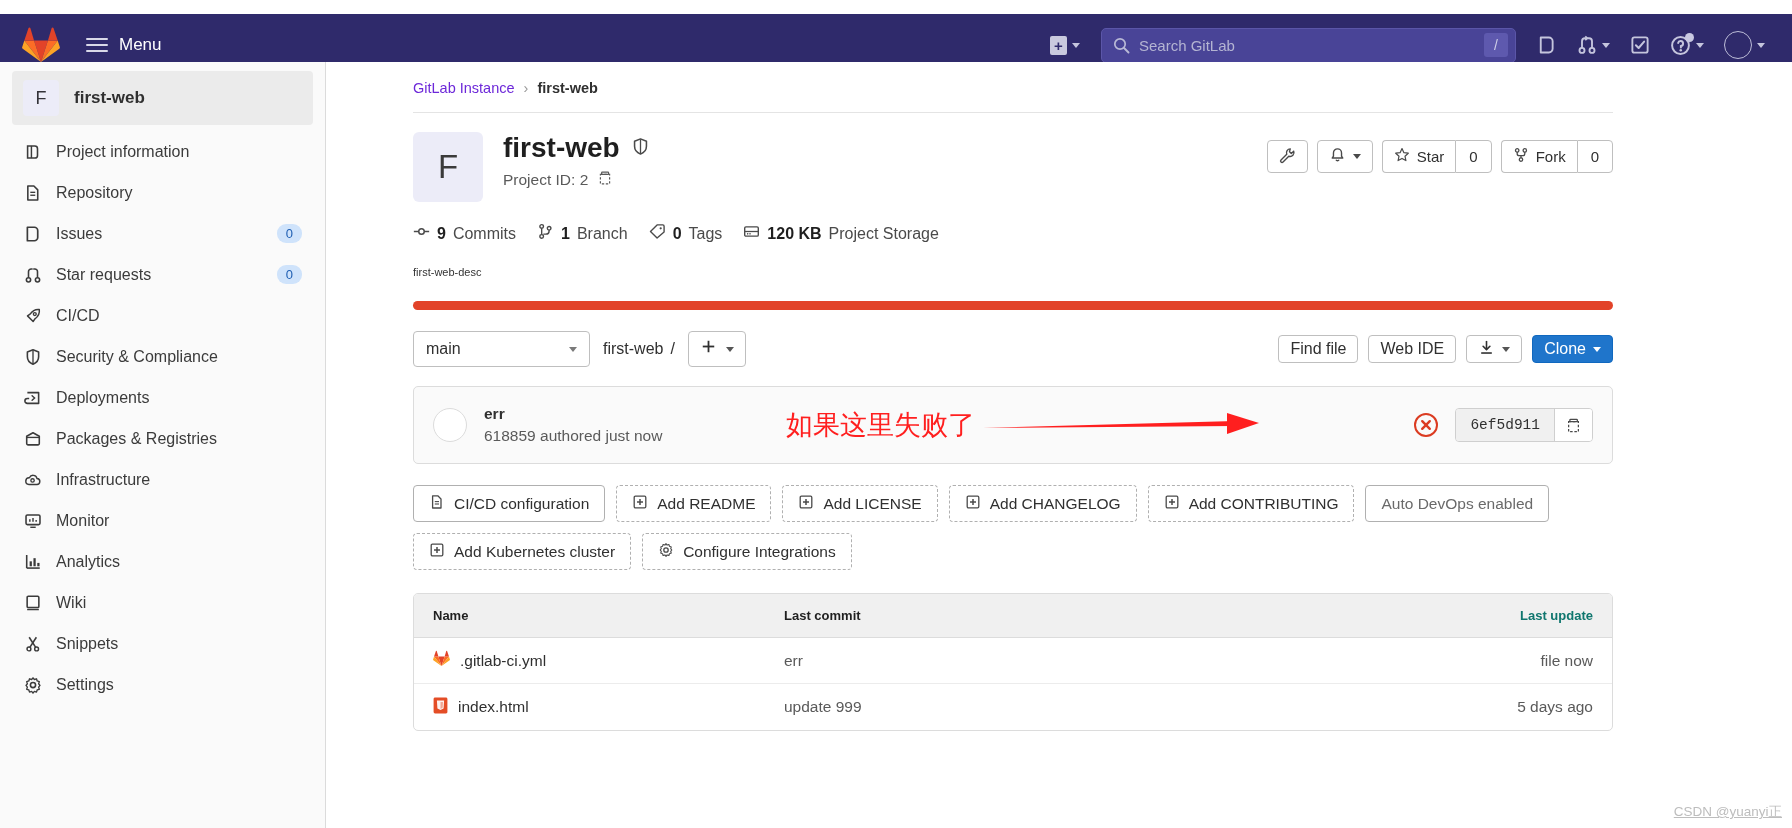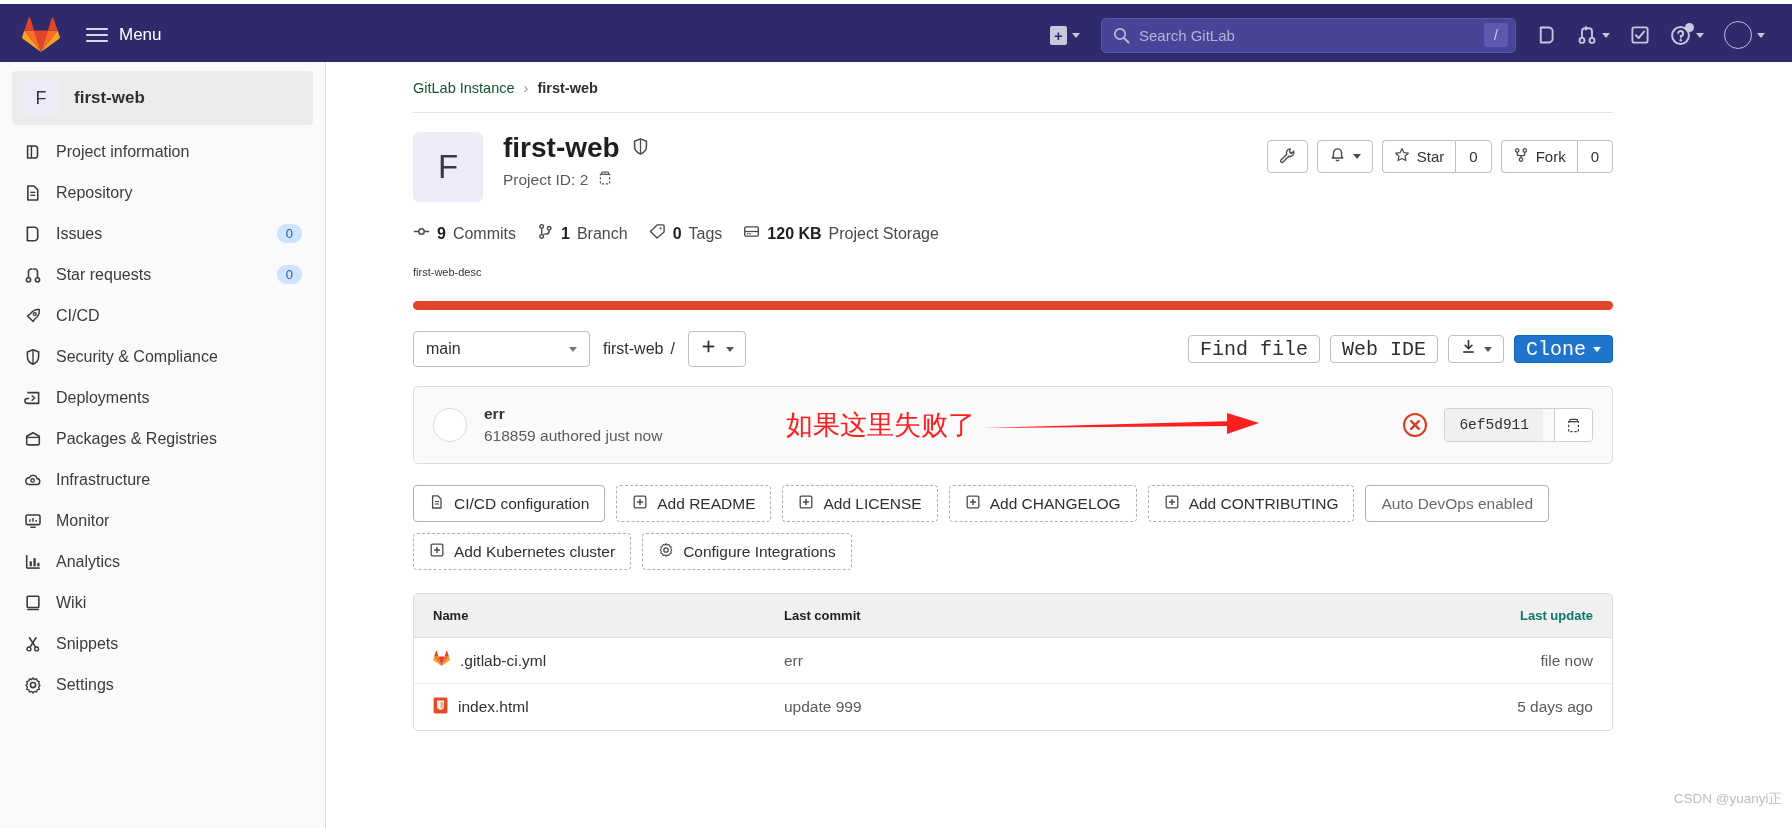--- a/index.html
+++ b/index.html
@@ -6,21 +6,21 @@
   html, body {
     width: 1792px; height: 828px;
     font-family: "Liberation Sans", sans-serif;
     background: #ffffff;
     overflow: hidden;
   }
   body { position: relative; }
 
   
   .topnav {
-    position: absolute; top: 4px; left: 0; width: 1792px; height: 62px;
+    position: absolute; top: 14px; left: 0; width: 1792px; height: 62px;
     background: #2f2a6b;
     display: flex; align-items: center;
   }
   .gl-logo { margin-left: 22px; width: 38px; height: 38px; display:block; }
   .menu-btn {
     display: flex; align-items: center; gap: 11px;
     margin-left: 26px; color: #ffffff; font-size: 17px; cursor: pointer;
   }
   .hamburger { display: flex; flex-direction: column; gap: 4px; width: 22px; }
   .hamburger i { display: block; height: 2px; background: #d9d9e8; border-radius: 1px; }
@@ -86,21 +86,21 @@
   .badge-count {
     background: #cfe3fb; color: #1f5fb3; font-size: 13px;
     border-radius: 9px; padding: 2px 9px; min-width: 25px; text-align: center;
   }
 
   
   .main { position: absolute; top: 62px; left: 326px; width: 1466px; height: 766px; background: #fff; }
   .content { width: 1200px; margin-left: 87px; }
 
   .breadcrumb { display: flex; align-items: center; gap: 9px; padding-top: 18px; font-size: 14.5px; color: #5a5a5a; }
-  .breadcrumb .crumb-link { color: #14532d; cursor: pointer; }
+  .breadcrumb .crumb-link { color: #6d28d9; cursor: pointer; }
   .breadcrumb .sep { color: #999; }
   .breadcrumb .crumb-cur { color: #303030; font-weight: 700; cursor: pointer; }
   .hr { height: 1px; background: #e4e4e4; margin-top: 16px; }
 
   .proj-row { display: flex; align-items: flex-start; padding-top: 19px; }
   .big-avatar {
     width: 70px; height: 70px; border-radius: 6px; background: #ececf8;
     color: #3a3a3a; font-size: 33px; display: flex; align-items: center; justify-content: center;
     margin-right: 20px;
   }
@@ -137,34 +137,34 @@
   }
   .branch-select .bn { flex: 1; font-size: 16px; color: #303030; }
   .path-crumb { font-size: 16px; color: #303030; display: flex; gap: 7px; }
   .path-crumb .p-link { cursor: pointer; }
   .plus-drop {
     height: 36px; border: 1px solid #bfbfbf; border-radius: 4px; background: #fff;
     display: flex; align-items: center; gap: 9px; padding: 0 11px; cursor: pointer;
     font-size: 19px; color: #303030;
   }
   .toolbar-right { margin-left: auto; display: flex; align-items: center; gap: 10px; }
-  .tb-btn { height: 28px; font-size: 20px; font-family: Liberation Mono, monospace; }
+  .tb-btn { height: 28px; font-size: 16px; }
 
   .commit-box {
     margin-top: 19px; border: 1px solid #dcdcdc; border-radius: 5px;
     background: #fafafa; height: 78px; display: flex; align-items: center;
     padding: 0 19px; position: relative;
   }
   .commit-av { width: 34px; height: 34px; border-radius: 50%; border: 1px solid #dcdcdc; background:#fff; }
   .commit-txt { margin-left: 17px; }
   .commit-title { font-size: 15.5px; font-weight: 700; color: #303030; }
   .commit-sub { font-size: 15.5px; color: #5a5a5a; margin-top: 4px; }
   .commit-right { margin-left: auto; display: flex; align-items: center; gap: 16px; }
   .fail-icon { width: 26px; height: 26px; }
-  .sha-group { display: flex; align-items: stretch; border: 1px solid #cfcfcf; border-radius: 4px; overflow: hidden; gap: 11px; }
+  .sha-group { display: flex; align-items: stretch; border: 1px solid #cfcfcf; border-radius: 4px; overflow: hidden; }
   .sha-val {
     background: #f0f0f0; font-family: "Liberation Mono", monospace; font-size: 14.5px;
     color: #303030; display: flex; align-items: center; padding: 0 14px; height: 32px;
   }
   .sha-copy { background: #fff; display: flex; align-items: center; padding: 0 10px; cursor: pointer; border-left: 1px solid #cfcfcf; }
 
   .annot {
     position: absolute; left: 372px; top: 50%; transform: translateY(-50%);
     display: flex; align-items: center; gap: 2px; pointer-events: none;
   }
@@ -188,22 +188,22 @@
   .ft-row { display: flex; height: 46px; align-items: center; font-size: 15.5px; border-bottom: 1px solid #ececec; }
   .ft-row:last-child { border-bottom: none; }
   .c-name { width: 370px; padding-left: 19px; display: flex; align-items: center; gap: 10px; }
   .c-commit { flex: 1; color: #5a5a5a; }
   .ft-head .c-commit { color: #1f1f1f; }
   .c-update { width: 190px; text-align: right; padding-right: 19px; color: #5a5a5a; }
   .ft-head .c-update { color: #0f766e; }
   .fname { color: #303030; cursor: pointer; }
 
   .watermark {
-    position: absolute; right: 10px; bottom: 20px;
-    font-size: 13.5px; color: #bdbdbd;
+    position: absolute; right: 10px; bottom: 7px;
+    font-size: 13.5px; color: #bdbdbd; text-decoration: underline;
   }
 </style>
 </head>
 <body>
 
 <div class="topnav">
   <svg class="gl-logo" viewBox="0 0 36 36">
     <path fill="#e24329" d="M18 34 L24.6 13.8 L11.4 13.8 Z"></path>
     <path fill="#fc6d26" d="M18 34 L11.4 13.8 L2.2 13.8 Z"></path>
     <path fill="#fca326" d="M2.2 13.8 L0.2 20 A1.4 1.4 0 0 0 0.7 21.6 L18 34 Z"></path>

